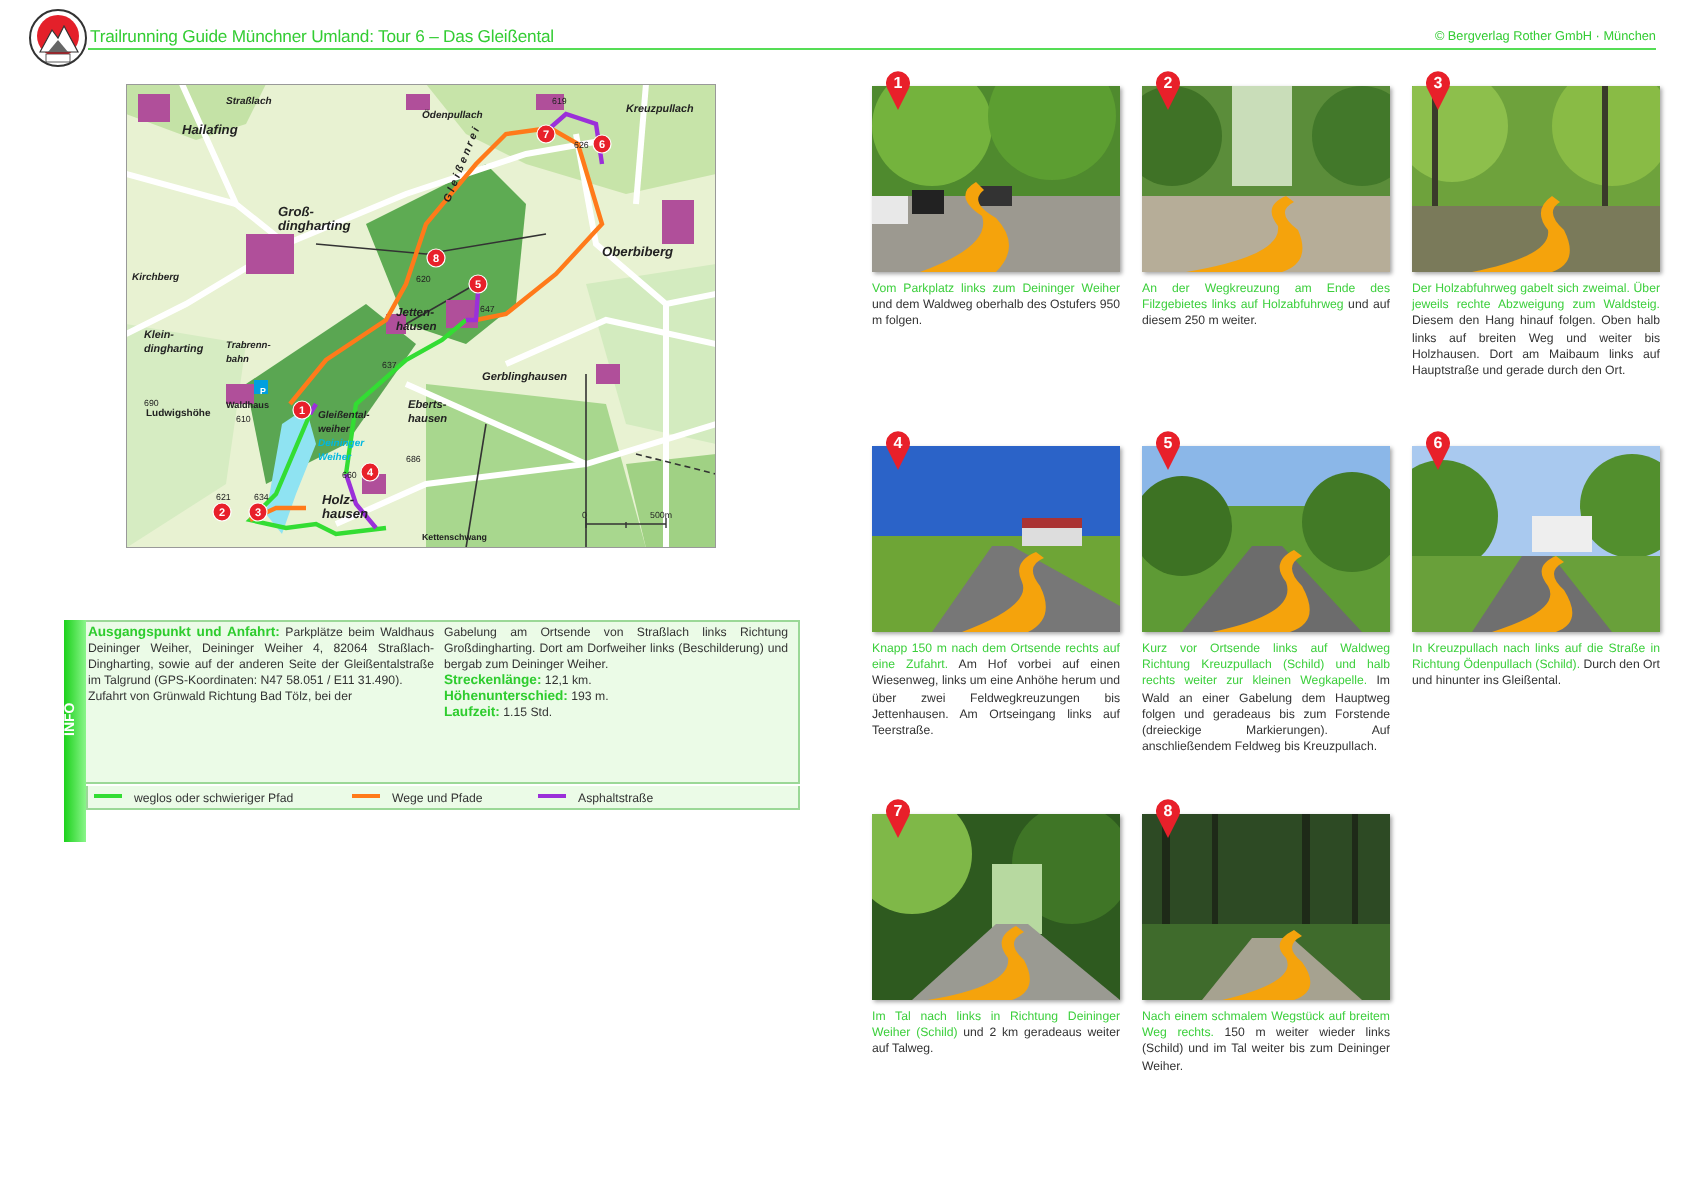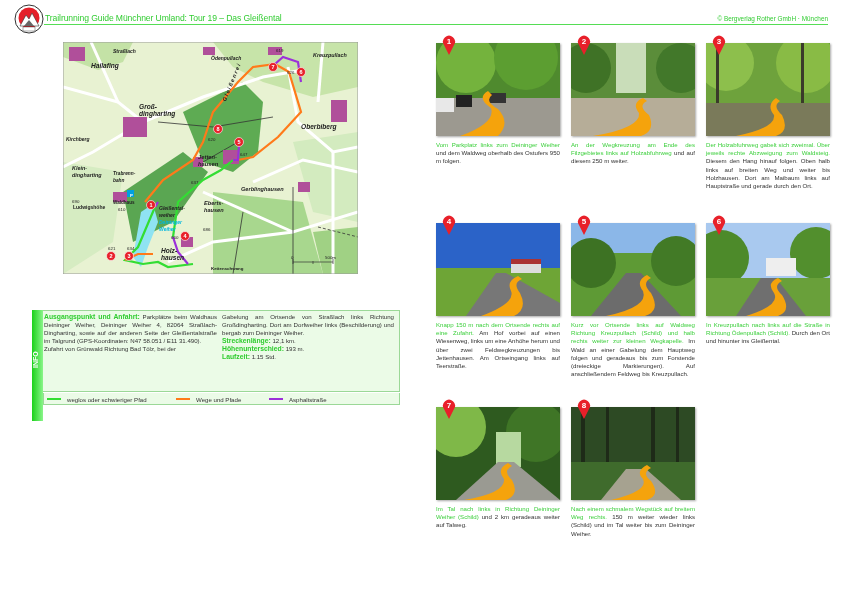--- a/index.html
+++ b/index.html
@@ -46,21 +46,21 @@
 
 <div class="logo">
   <svg width="30" height="30" viewBox="0 0 30 30">
     <circle cx="15" cy="15" r="14" fill="#fff" stroke="#333" stroke-width="1"></circle>
     <circle cx="15" cy="14" r="10.5" fill="#e4202a"></circle>
     <polygon points="6,22 12,11 15,15 18,9 25,22" fill="#fff" stroke="#333" stroke-width="0.6"></polygon>
     <polygon points="10,22 15,16 20,22" fill="#666"></polygon>
     <rect x="9" y="23" width="12" height="4" fill="#fff" stroke="#333" stroke-width="0.4"></rect>
   </svg>
 </div>
-<div class="header-title">Trailrunning Guide Münchner Umland: Tour 19 – Das Gleißental</div>
+<div class="header-title">Trailrunning Guide Münchner Umland: Tour 6 – Das Gleißental</div>
 <div class="header-copy">© Bergverlag Rother GmbH · München</div>
 <div class="header-rule"></div>
 
 <div class="map">
   <svg width="295" height="232" viewBox="0 0 295 232">
 
     <path d="M0,0 L70,0 L60,20 L35,28 L0,15 Z" fill="#c4e2a6"></path>
     <path d="M150,0 L295,0 L295,45 L250,55 L200,40 L170,25 Z" fill="#c7e4a9"></path>
     <path d="M120,70 L180,40 L200,60 L195,110 L170,130 L140,120 Z" fill="#5eab53"></path>
     <path d="M60,150 L120,110 L145,130 L110,180 L70,200 Z" fill="#5aa652"></path>

